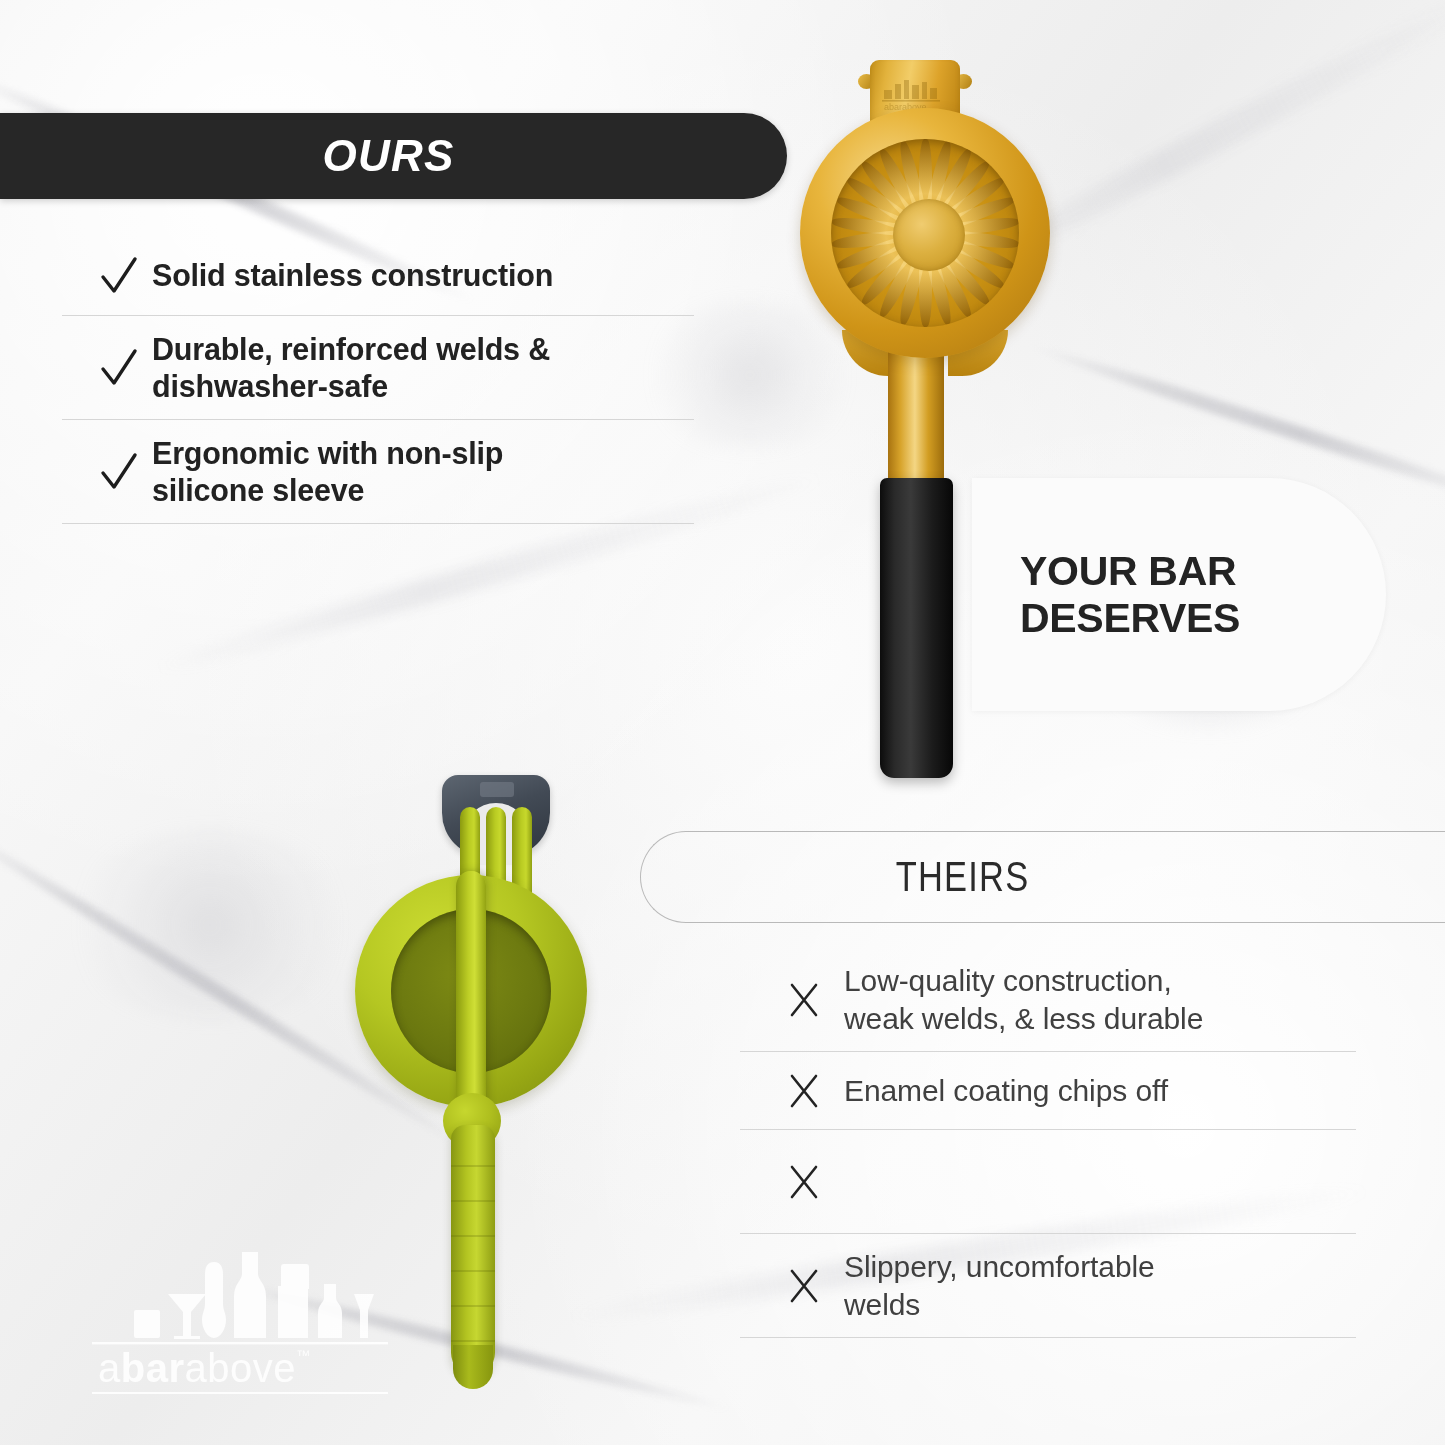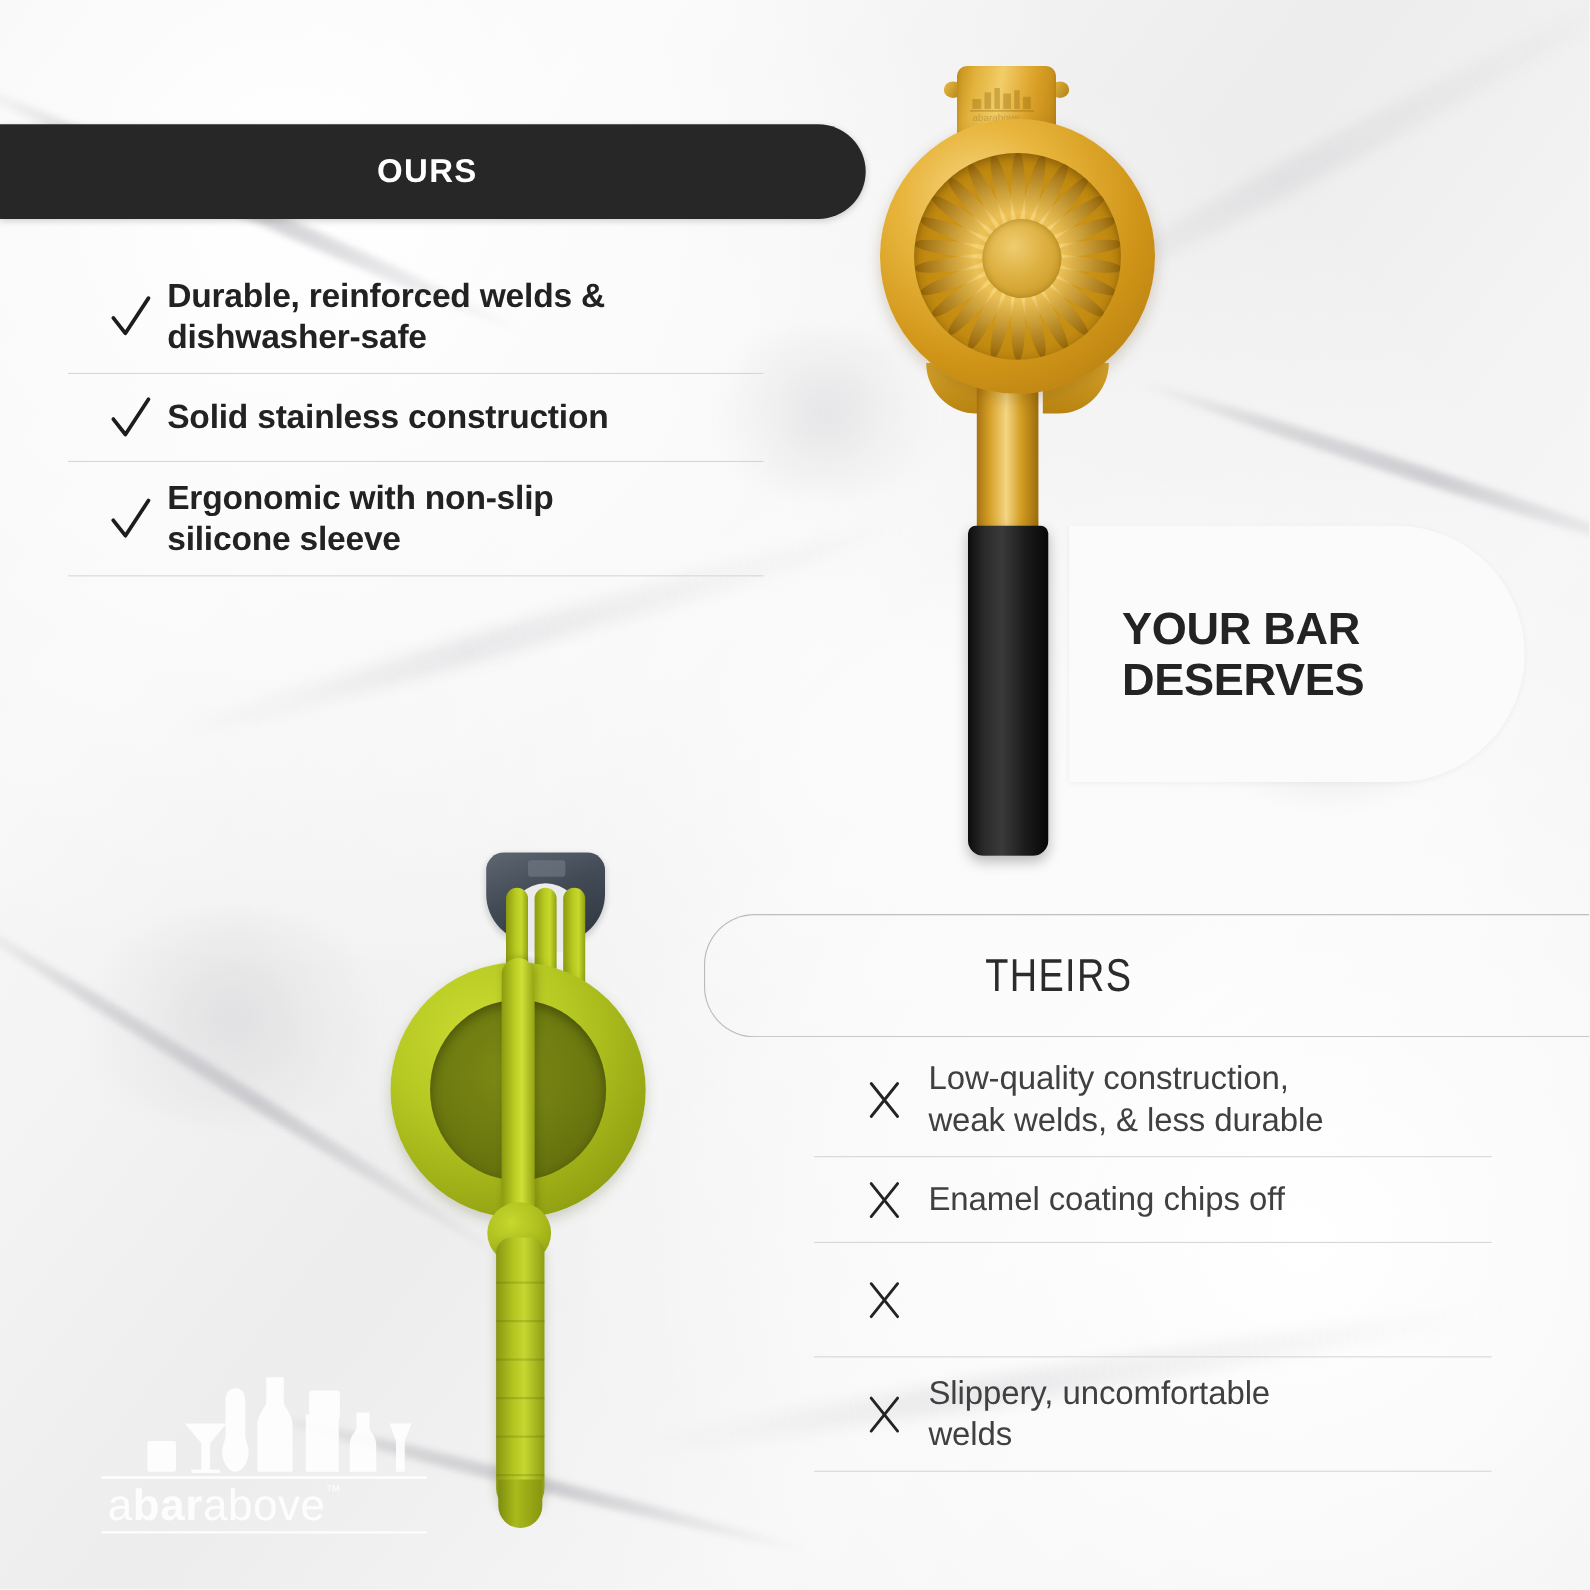--- a/index.html
+++ b/index.html
@@ -57,25 +57,26 @@
     height: 86px;
     background: #272727;
     border-radius: 0 43px 43px 0;
     box-shadow: 0 2px 7px rgba(0,0,0,0.18);
     display: flex;
     align-items: center;
     justify-content: center;
   }
   .ours-header .label {
     color: #ffffff;
-    font-size: 30px;
+    font-size: 44px;
     font-weight: bold;
     letter-spacing: 1.2px;
     padding-right: 10px;
     line-height: 1;
+    font-style: italic;
   }
 
   
   .ours-list {
     position: absolute;
     left: 62px;
     top: 236px;
     width: 632px;
   }
   .ours-row {
@@ -130,21 +131,21 @@
     line-height: 1.13;
     letter-spacing: -0.3px;
   }
 
   
   .theirs-header {
     position: absolute;
     left: 640px;
     top: 831px;
     width: 805px;
-    height: 112px;
+    height: 92px;
     border: 1.6px solid #b9b9b9;
     border-right: none;
     border-radius: 46px 0 0 46px;
     box-sizing: border-box;
     display: flex;
     align-items: center;
     justify-content: center;
     padding-right: 160px;
   }
   .theirs-header .label {
@@ -449,37 +450,37 @@
   <div class="blotch" style="left:1080px; top:560px; width:260px; height:170px;"></div>
   <div class="blotch" style="left:60px; top:830px; width:300px; height:190px;"></div>
   <div class="blotch" style="left:640px; top:300px; width:220px; height:150px;"></div>
 
   <div class="ours-header">
     <span class="label">OURS</span>
   </div>
 
   <div class="ours-list">
 
+    <div class="ours-row short">
+      <span class="check-icon">
+        <svg width="38" height="44" viewBox="0 0 38 44">
+          <path d="M3 23 L14 37 L35 5" fill="none" stroke="#1d1d1d" stroke-width="3.4" stroke-linecap="round" stroke-linejoin="round"></path>
+        </svg>
+      </span>
+      <span class="ours-text" style="white-space:pre-line">Solid stainless construction</span>
+    </div>
+
     <div class="ours-row tall">
       <span class="check-icon">
         <svg width="38" height="44" viewBox="0 0 38 44">
           <path d="M3 23 L14 37 L35 5" fill="none" stroke="#1d1d1d" stroke-width="3.4" stroke-linecap="round" stroke-linejoin="round"></path>
         </svg>
       </span>
       <span class="ours-text" style="white-space:pre-line">Durable, reinforced welds &amp;
 dishwasher-safe</span>
-    </div>
-
-    <div class="ours-row short">
-      <span class="check-icon">
-        <svg width="38" height="44" viewBox="0 0 38 44">
-          <path d="M3 23 L14 37 L35 5" fill="none" stroke="#1d1d1d" stroke-width="3.4" stroke-linecap="round" stroke-linejoin="round"></path>
-        </svg>
-      </span>
-      <span class="ours-text" style="white-space:pre-line">Solid stainless construction</span>
     </div>
 
 
     <div class="ours-row tall">
       <span class="check-icon">
         <svg width="38" height="44" viewBox="0 0 38 44">
           <path d="M3 23 L14 37 L35 5" fill="none" stroke="#1d1d1d" stroke-width="3.4" stroke-linecap="round" stroke-linejoin="round"></path>
         </svg>
       </span>
       <span class="ours-text" style="white-space:pre-line">Ergonomic with non-slip

